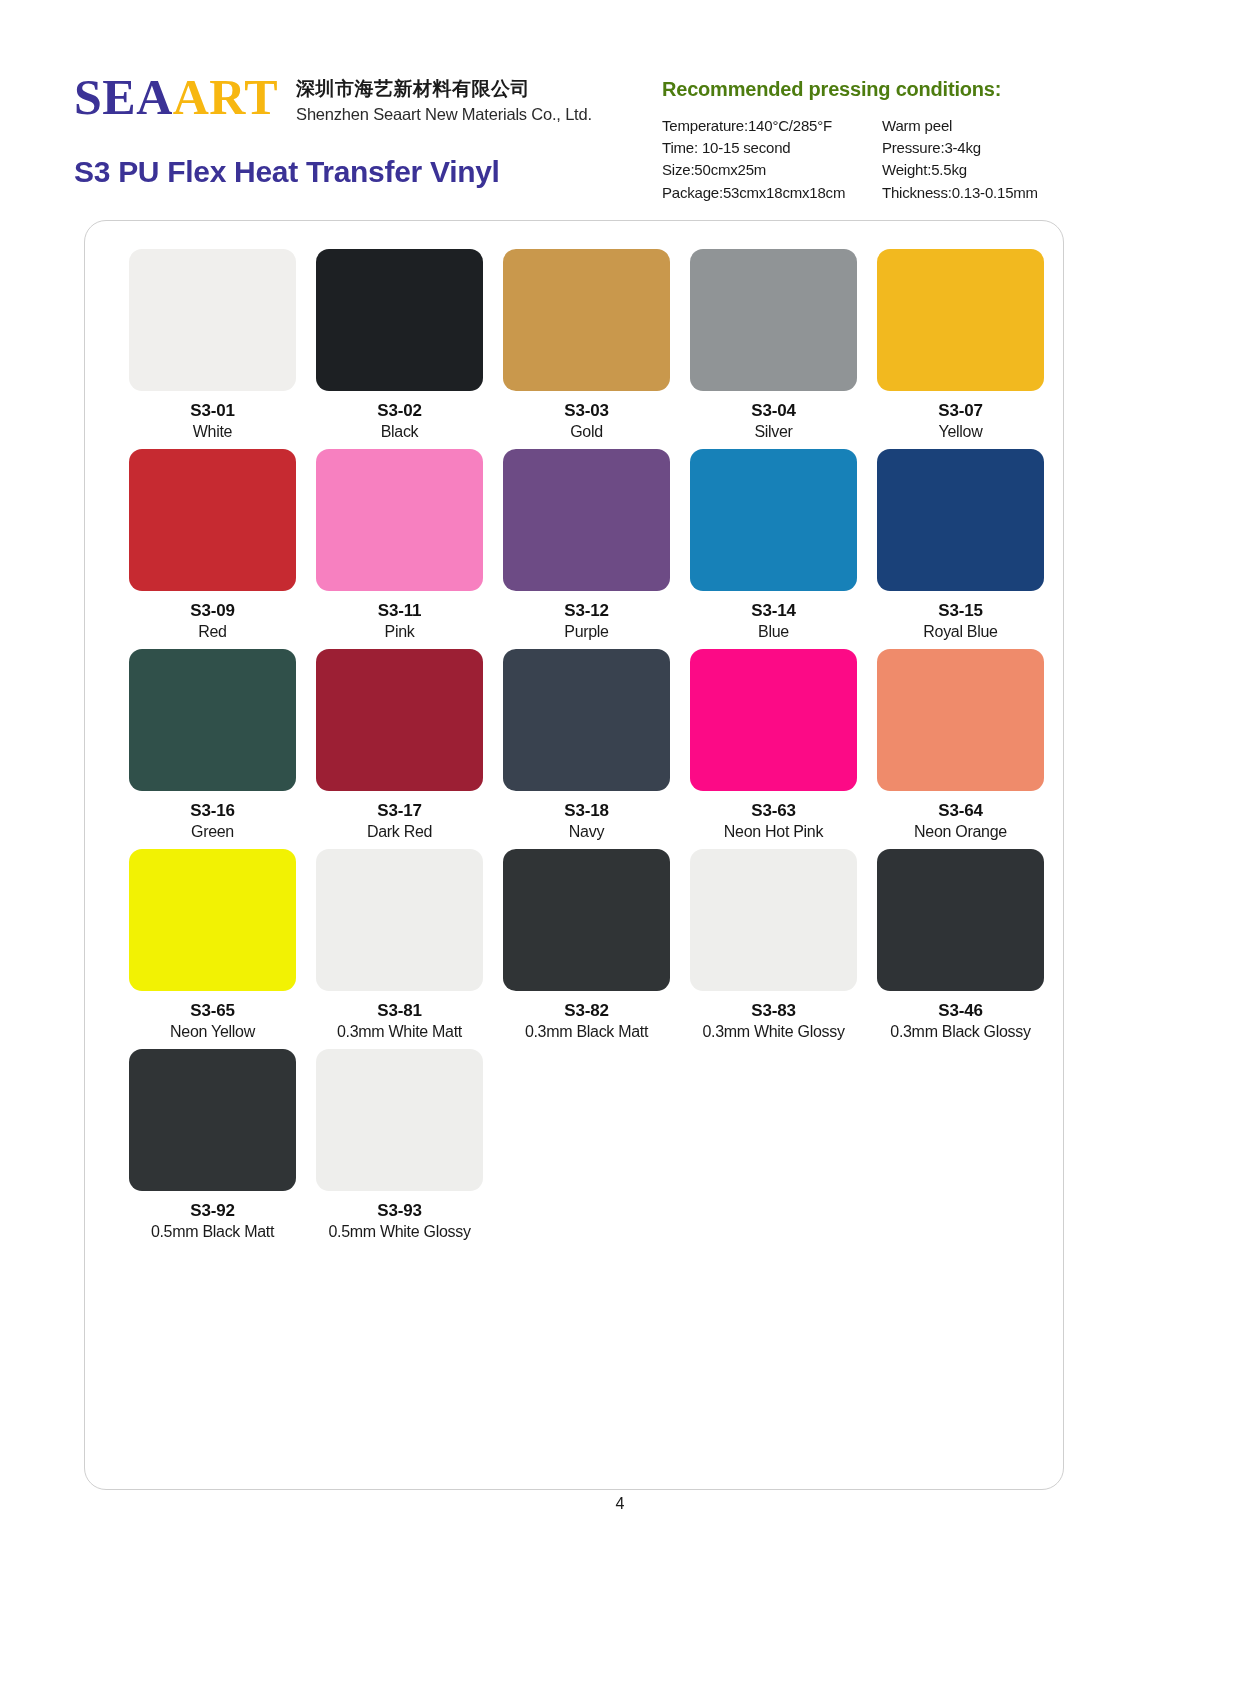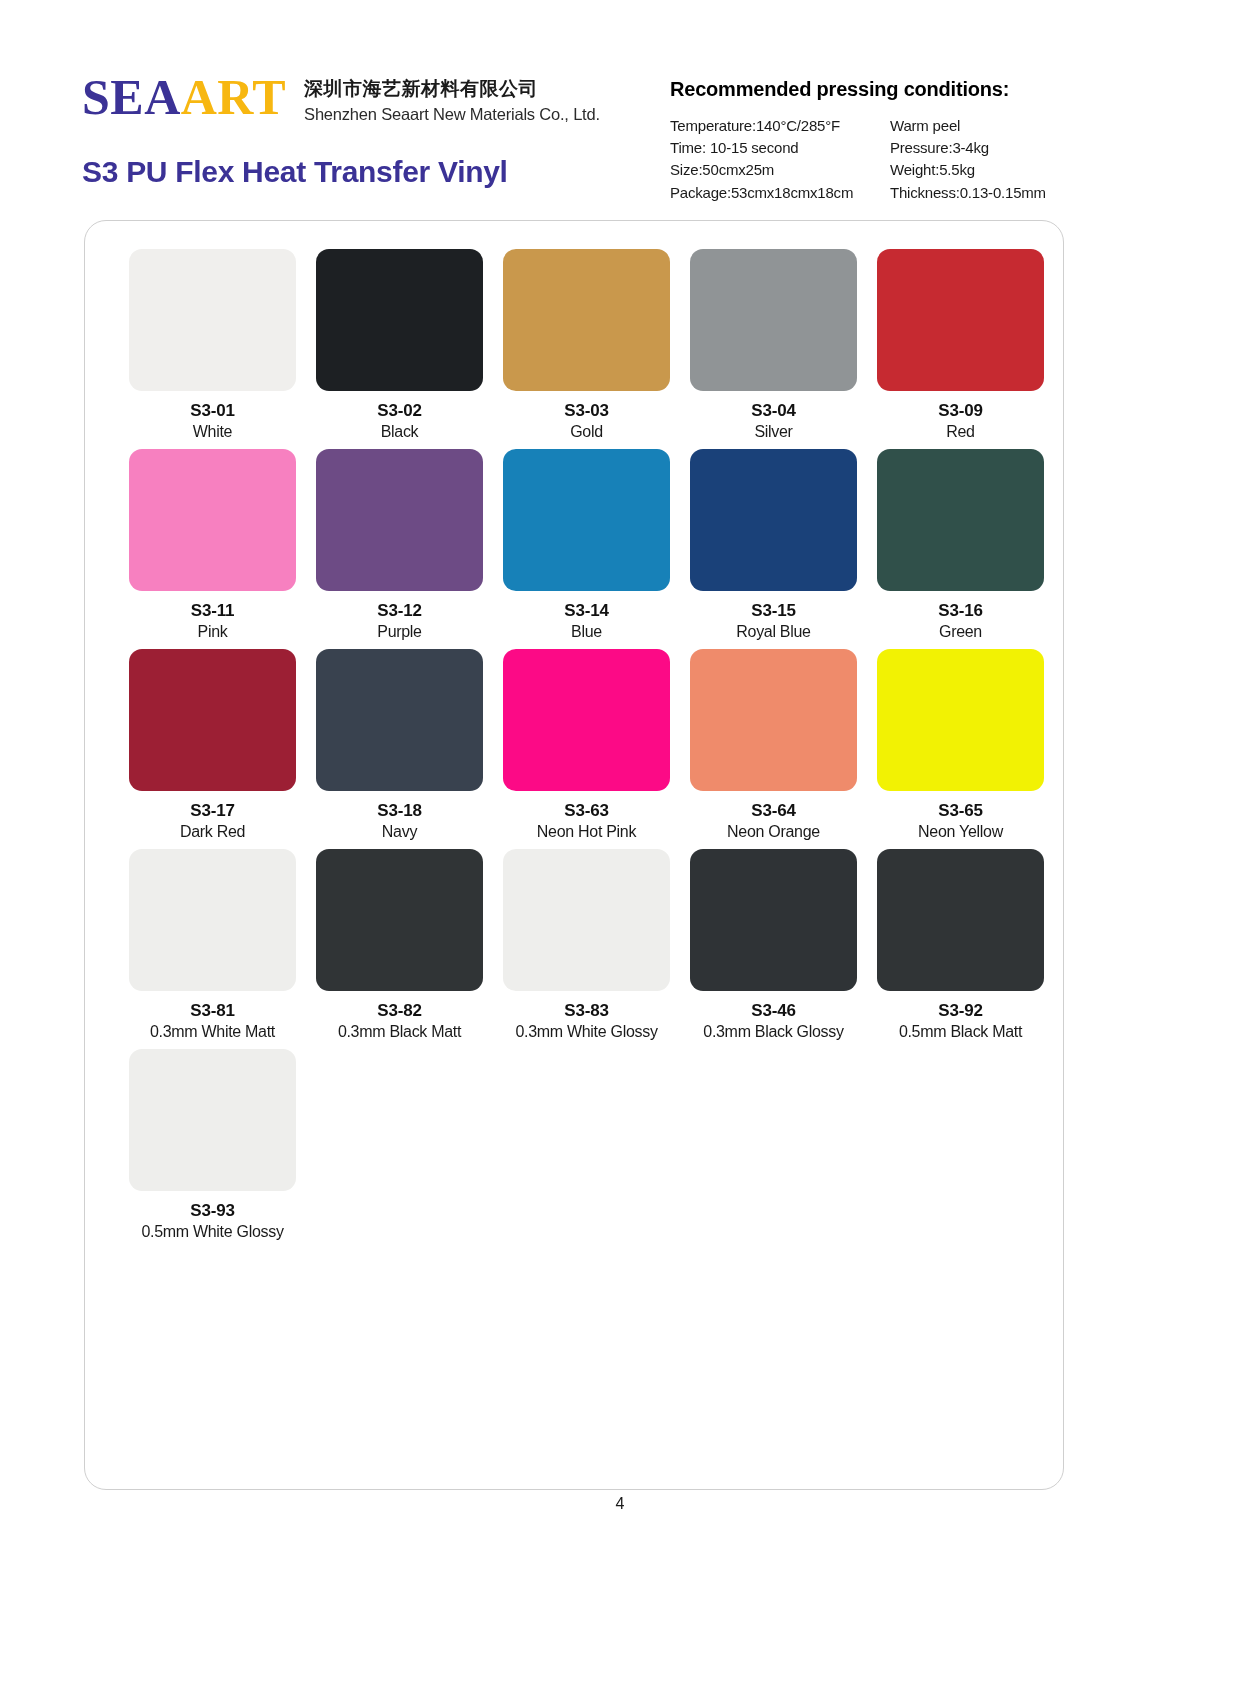--- a/index.html
+++ b/index.html
@@ -16,21 +16,20 @@
     background: #ffffff;
     overflow: hidden;
   }
 
   
   .header {
     position: absolute;
     left: 0; top: 0;
     width: 1224px;
     height: 200px;
-    margin-left: 8px;
   }
   .brand-block {
     position: absolute;
     left: 74px;
     top: 72px;
     display: flex;
     align-items: flex-start;
   }
   .logo {
     font-family: "Liberation Serif", serif;
@@ -79,21 +78,21 @@
 
   .conditions {
     position: absolute;
     left: 662px;
     top: 78px;
   }
   .conditions-title {
     font-family: "Liberation Sans", sans-serif;
     font-weight: bold;
     font-size: 20px;
-    color: #000000;
+    color: #4d7c0f;
     letter-spacing: -0.2px;
     white-space: nowrap;
     margin-bottom: 14px;
   }
   .cond-cols {
     display: flex;
   }
   .cond-col { width: 220px; }
   .cond-col.right { width: 200px; }
   .cond-line {
@@ -223,20 +222,25 @@
           <div class="swatch" style="background: rgb(201, 152, 76);"></div>
           <div class="code">S3-03</div>
           <div class="name">Gold</div>
         </div>
         <div class="cell">
           <div class="swatch" style="background: rgb(144, 148, 150);"></div>
           <div class="code">S3-04</div>
           <div class="name">Silver</div>
         </div>
         <div class="cell">
+          <div class="swatch" style="background: rgb(242, 185, 31);"></div>
+          <div class="code">S3-07</div>
+          <div class="name">Yellow</div>
+        </div>
+        <div class="cell">
           <div class="swatch" style="background: rgb(198, 42, 49);"></div>
           <div class="code">S3-09</div>
           <div class="name">Red</div>
         </div>
         <div class="cell">
           <div class="swatch" style="background: rgb(247, 128, 192);"></div>
           <div class="code">S3-11</div>
           <div class="name">Pink</div>
         </div>
         <div class="cell">

